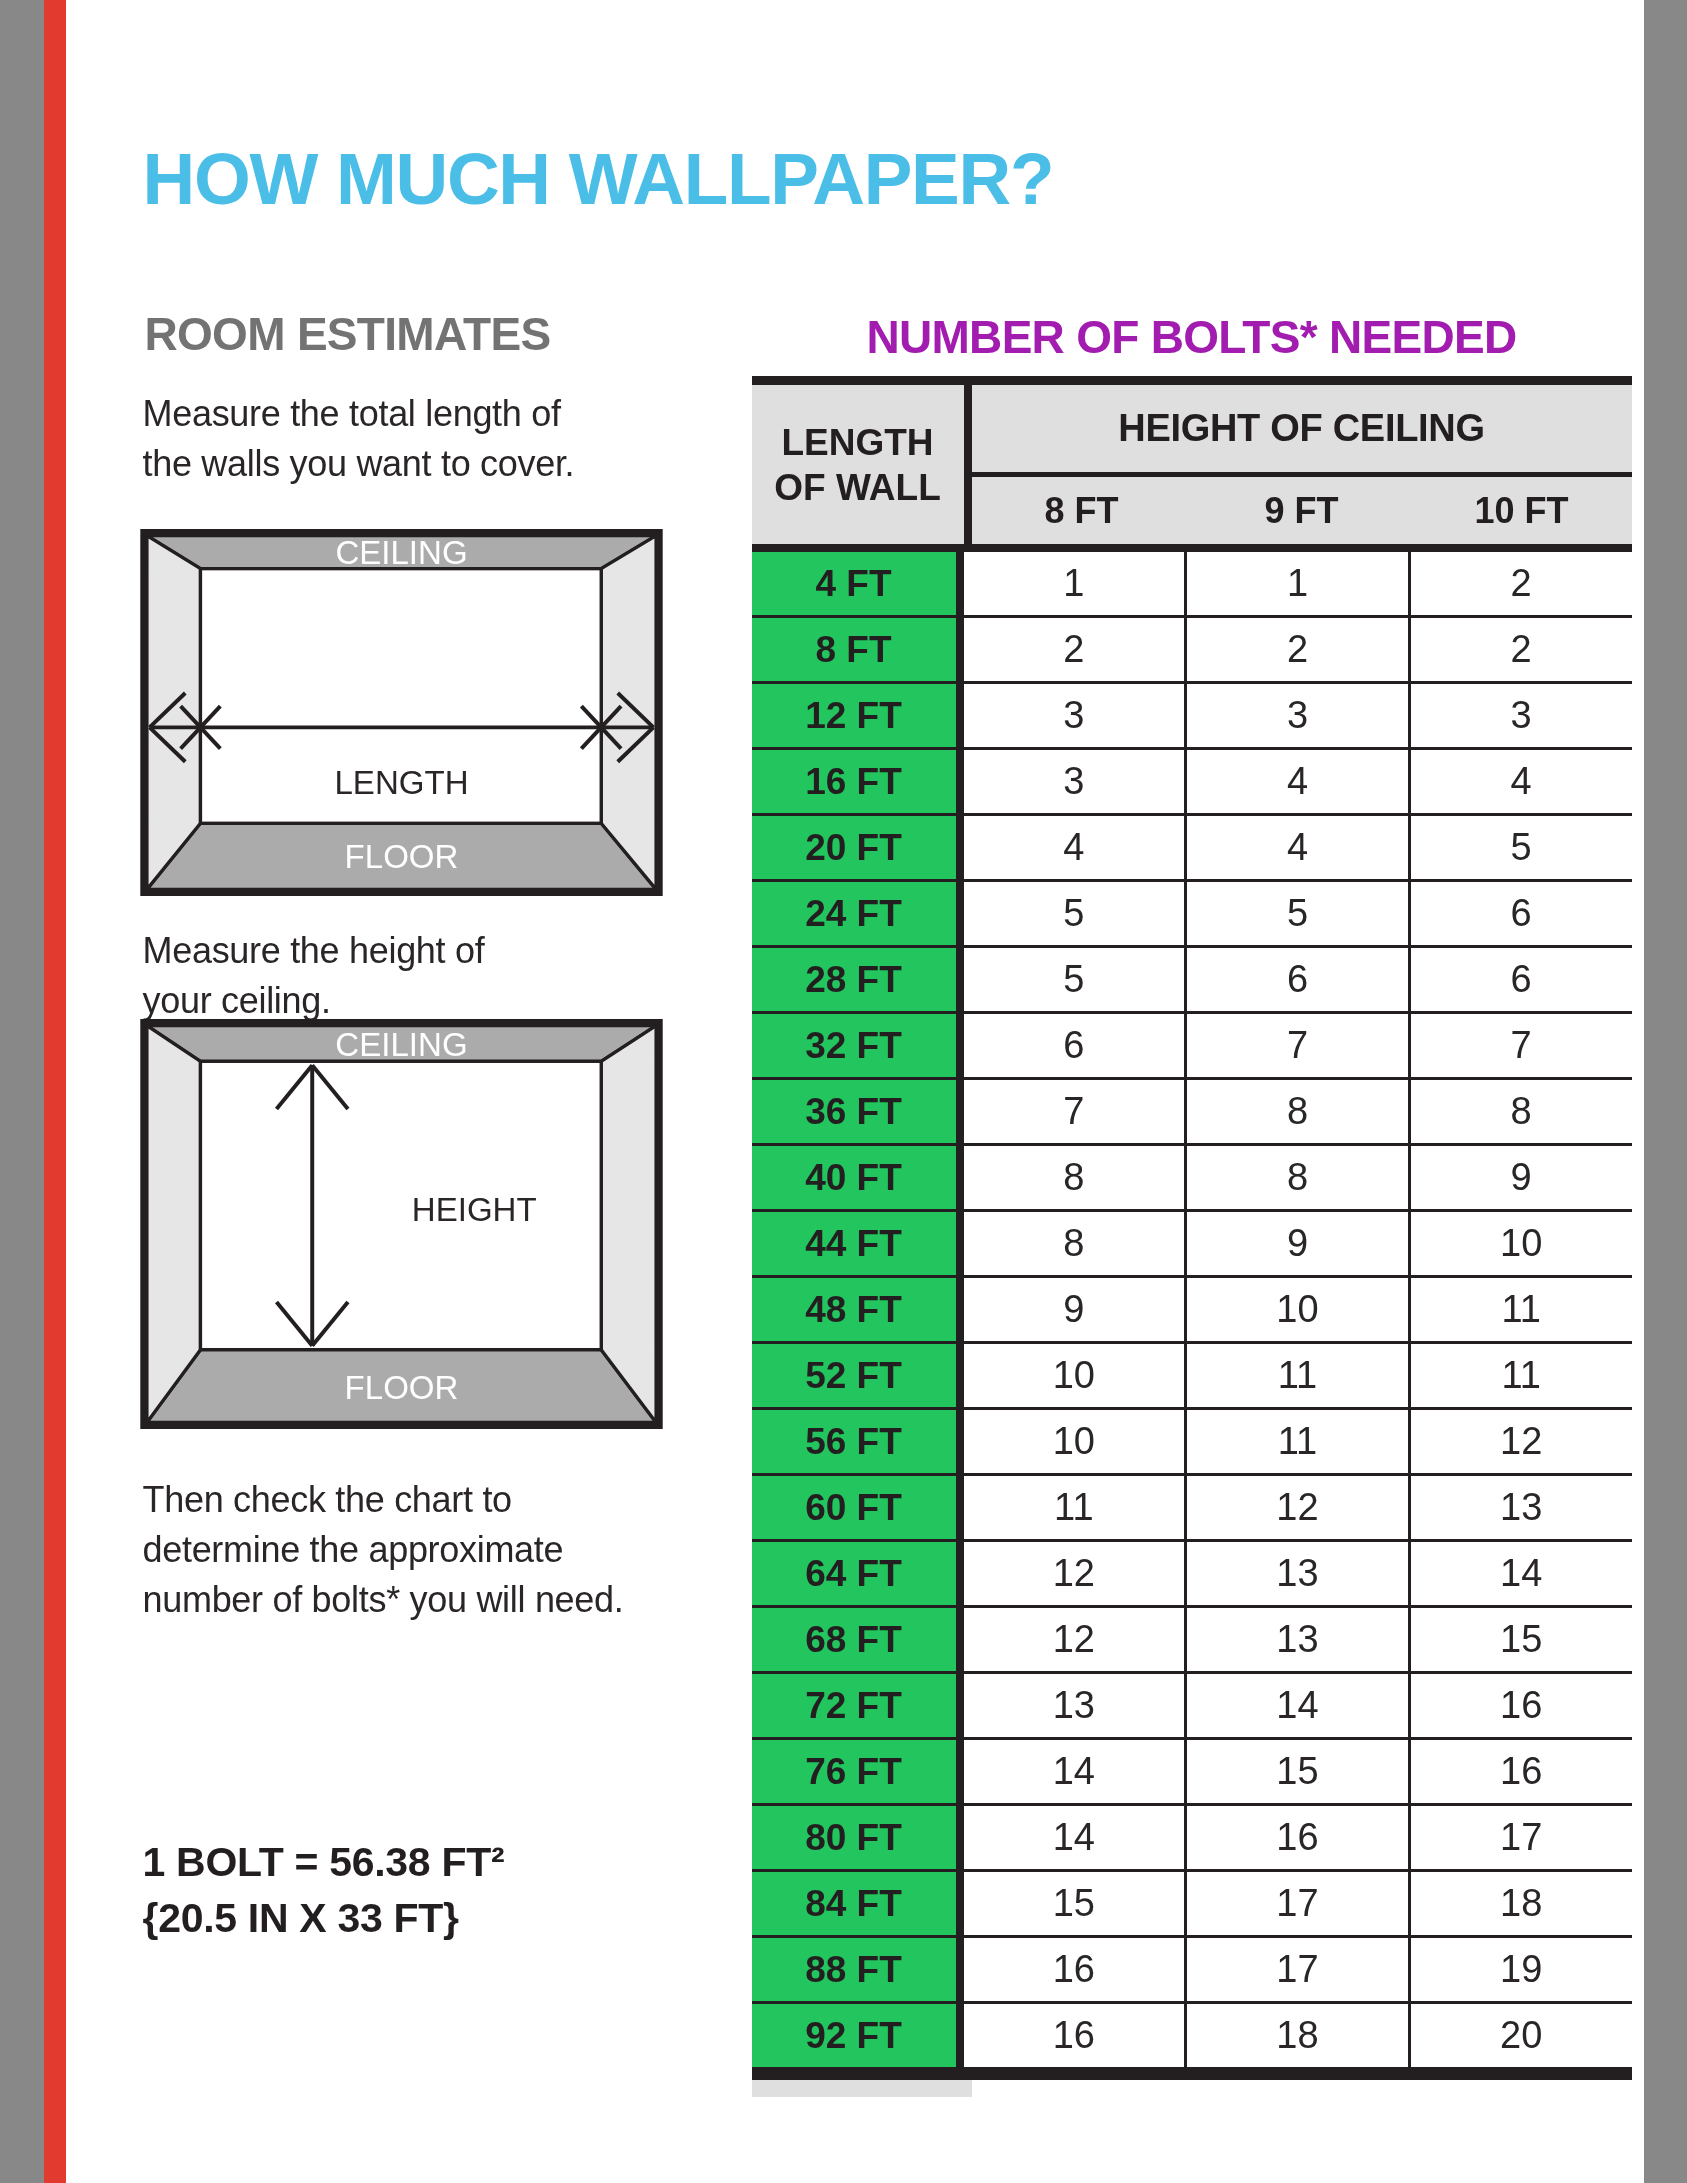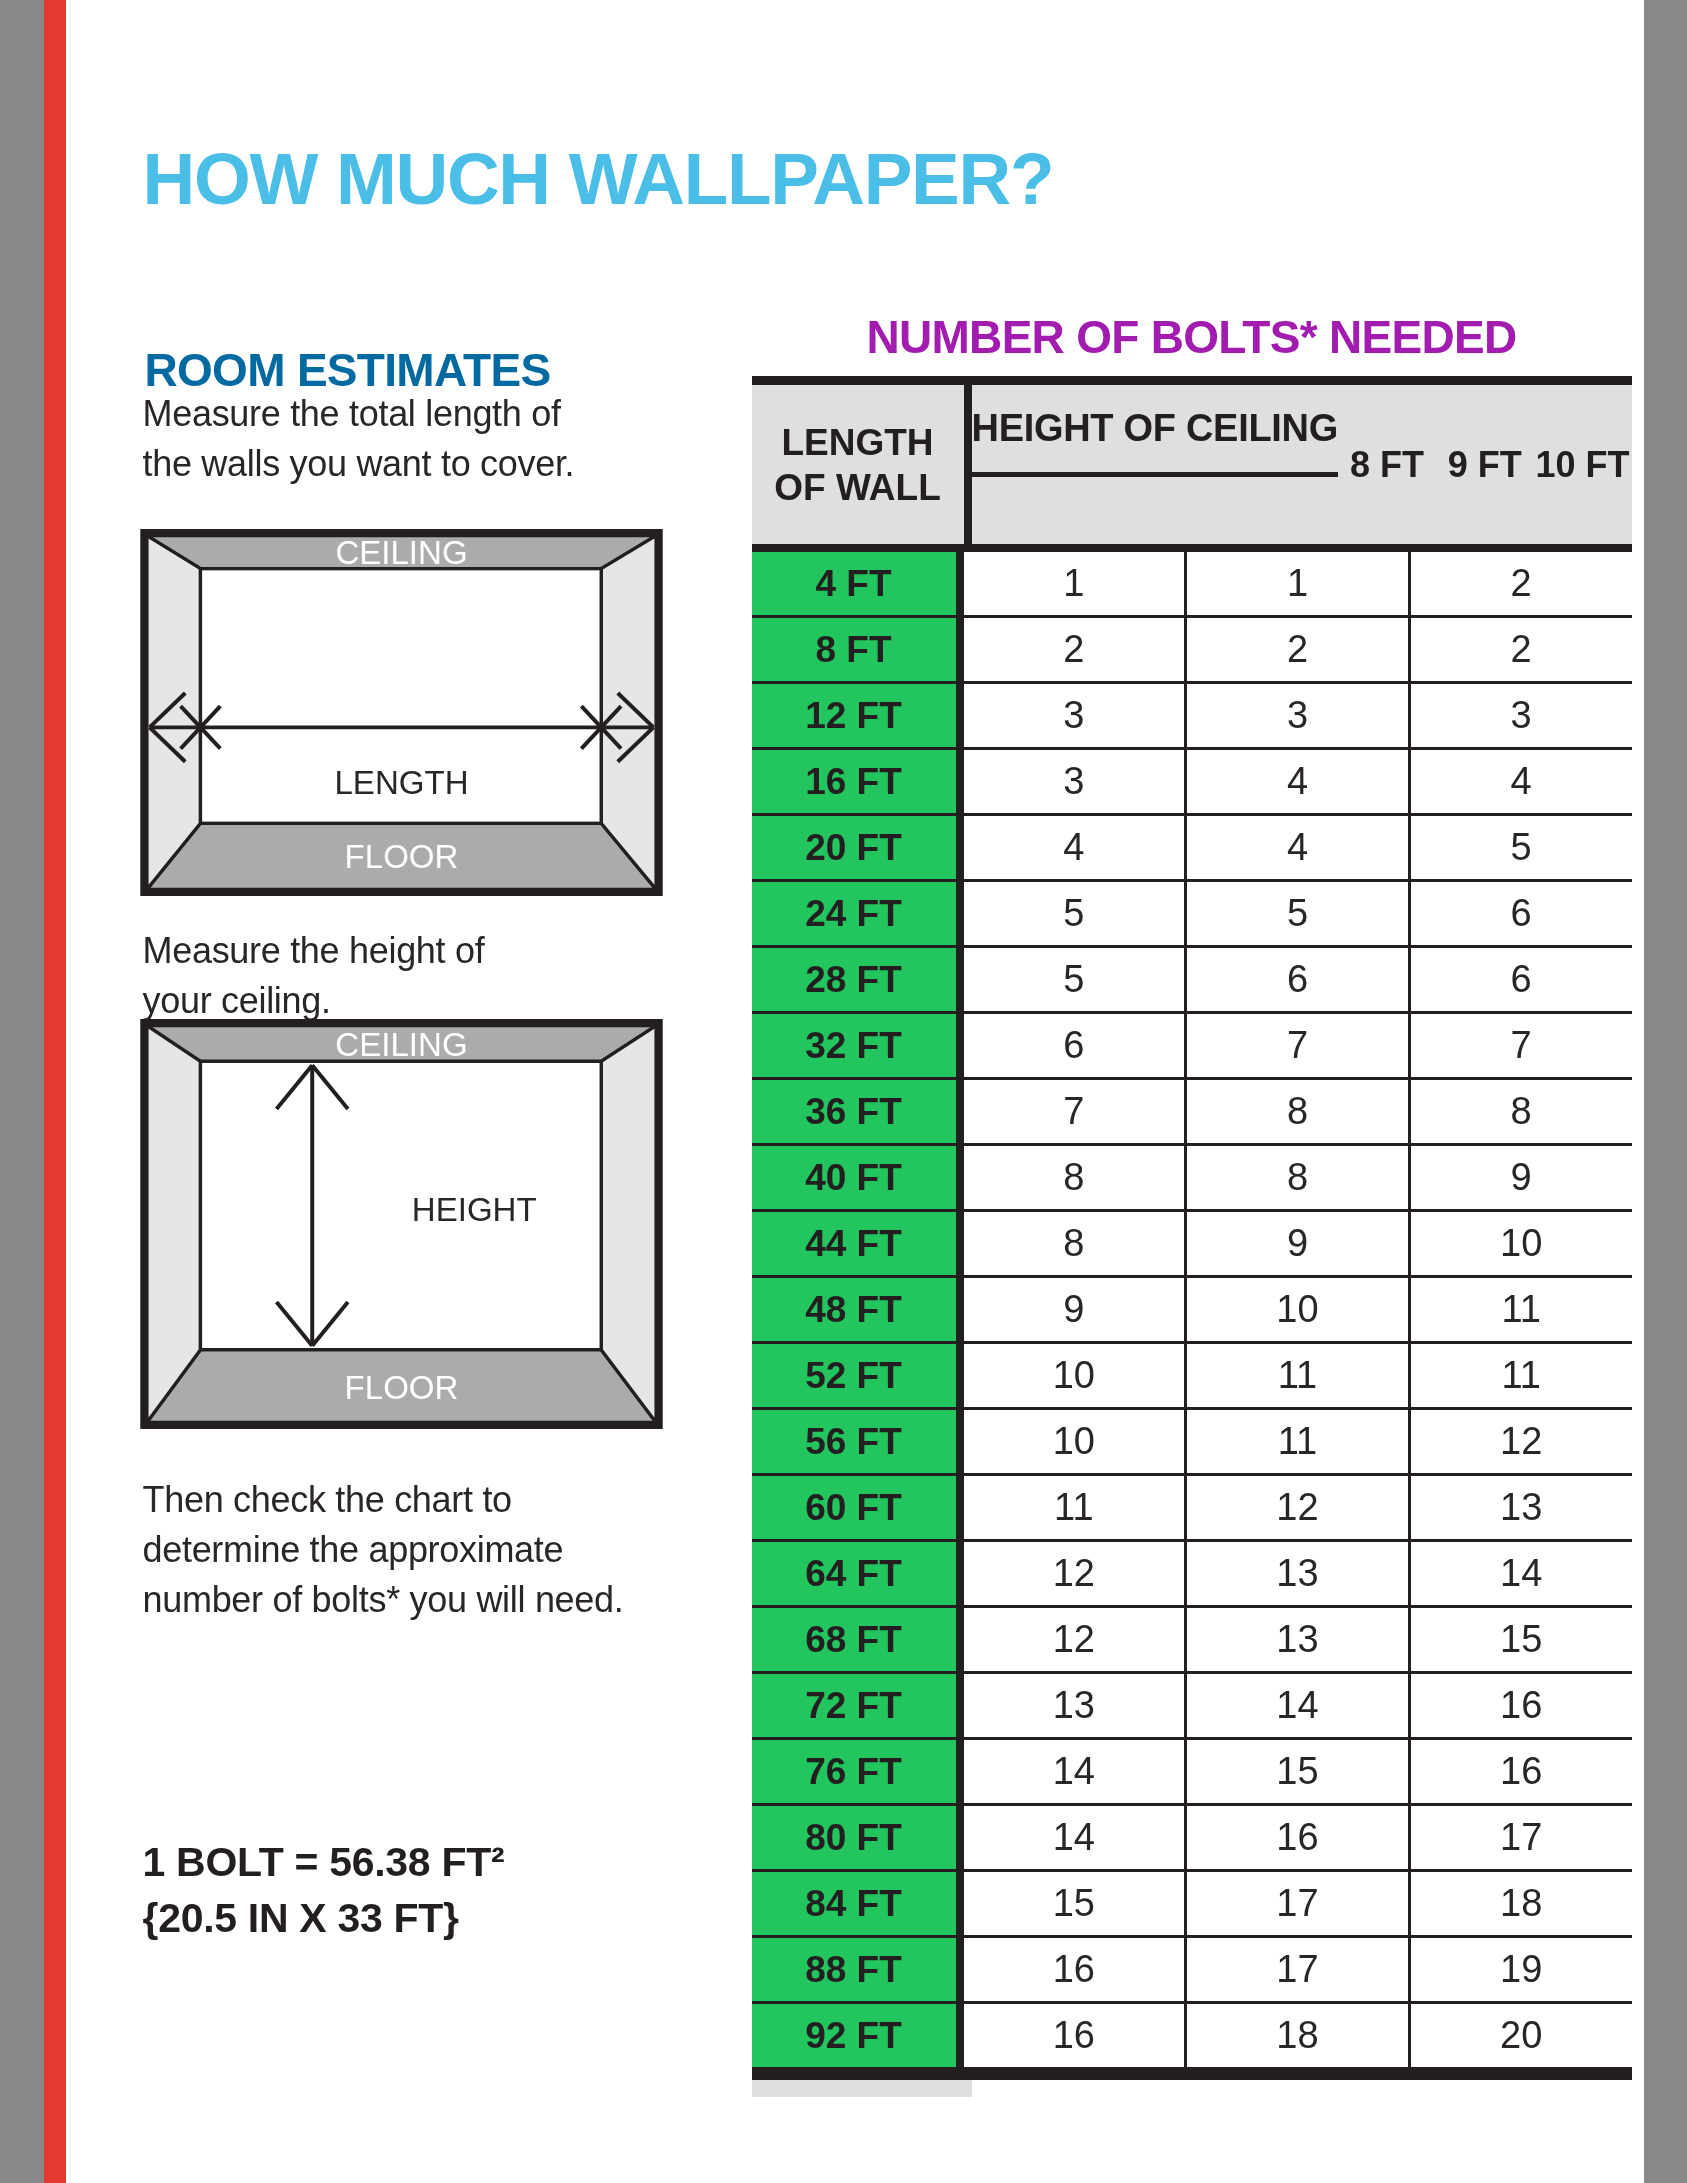--- a/index.html
+++ b/index.html
@@ -50,21 +50,21 @@
 
   
   .btable{position:absolute;left:708px;top:376px;width:880px;}
   .bar{height:9.3px;background:#231f20;}
   .thead{display:flex;height:159px;}
   .th-left{
     width:212px;background:#dfdfdf;border-right:8.6px solid #231f20;
     display:flex;flex-direction:column;align-items:center;justify-content:center;
     font-weight:bold;font-size:37px;line-height:45px;text-align:center;
   }
-  .th-right{flex:1;display:flex;flex-direction:row;background:#dfdfdf;}
+  .th-right{flex:1;display:flex;flex-direction:column;background:#dfdfdf;}
   .th-hoc{
     height:87px;border-bottom:5.3px solid #231f20;
     display:flex;align-items:center;justify-content:center;
     font-weight:bold;font-size:38px;letter-spacing:-0.3px;
   }
   .th-fts{flex:1;display:flex;align-items:center;}
   .th-ft{flex:1;text-align:center;font-weight:bold;font-size:36px;}
   .tdivider{height:8px;background:#231f20;}
   .t-row{
     display:flex;height:66px;box-sizing:border-box;
@@ -86,21 +86,21 @@
 </style>
 </head>
 <body>
 
 <div class="page">
 
   <div class="stripe" style="background: rgb(226, 58, 46);"></div>
 
   <h1 class="page-title" style="color: rgb(75, 190, 231);">HOW MUCH WALLPAPER?</h1>
 
-  <div class="sec-heading" id="room-heading" style="color: #0369a1; margin-top: 36px;">ROOM ESTIMATES</div>
+  <div class="sec-heading" id="room-heading" style="color: #737373;">ROOM ESTIMATES</div>
 
   <div class="body-text" id="step1">
     <div>Measure the total length of</div>
     <div>the walls you want to cover.</div>
   </div>
 
   <svg class="diagram" id="diagram-length" width="523" height="367" viewBox="0 0 790 555">
     <rect x="6" y="6" width="778" height="543" fill="#ffffff" stroke="#231f20" stroke-width="12"></rect>
     <polygon points="10,10 780,10 697,60 91,60" fill="#ababab" stroke="#231f20" stroke-width="5"></polygon>
     <polygon points="10,545 780,545 697,445 91,445" fill="#ababab" stroke="#231f20" stroke-width="5"></polygon>

